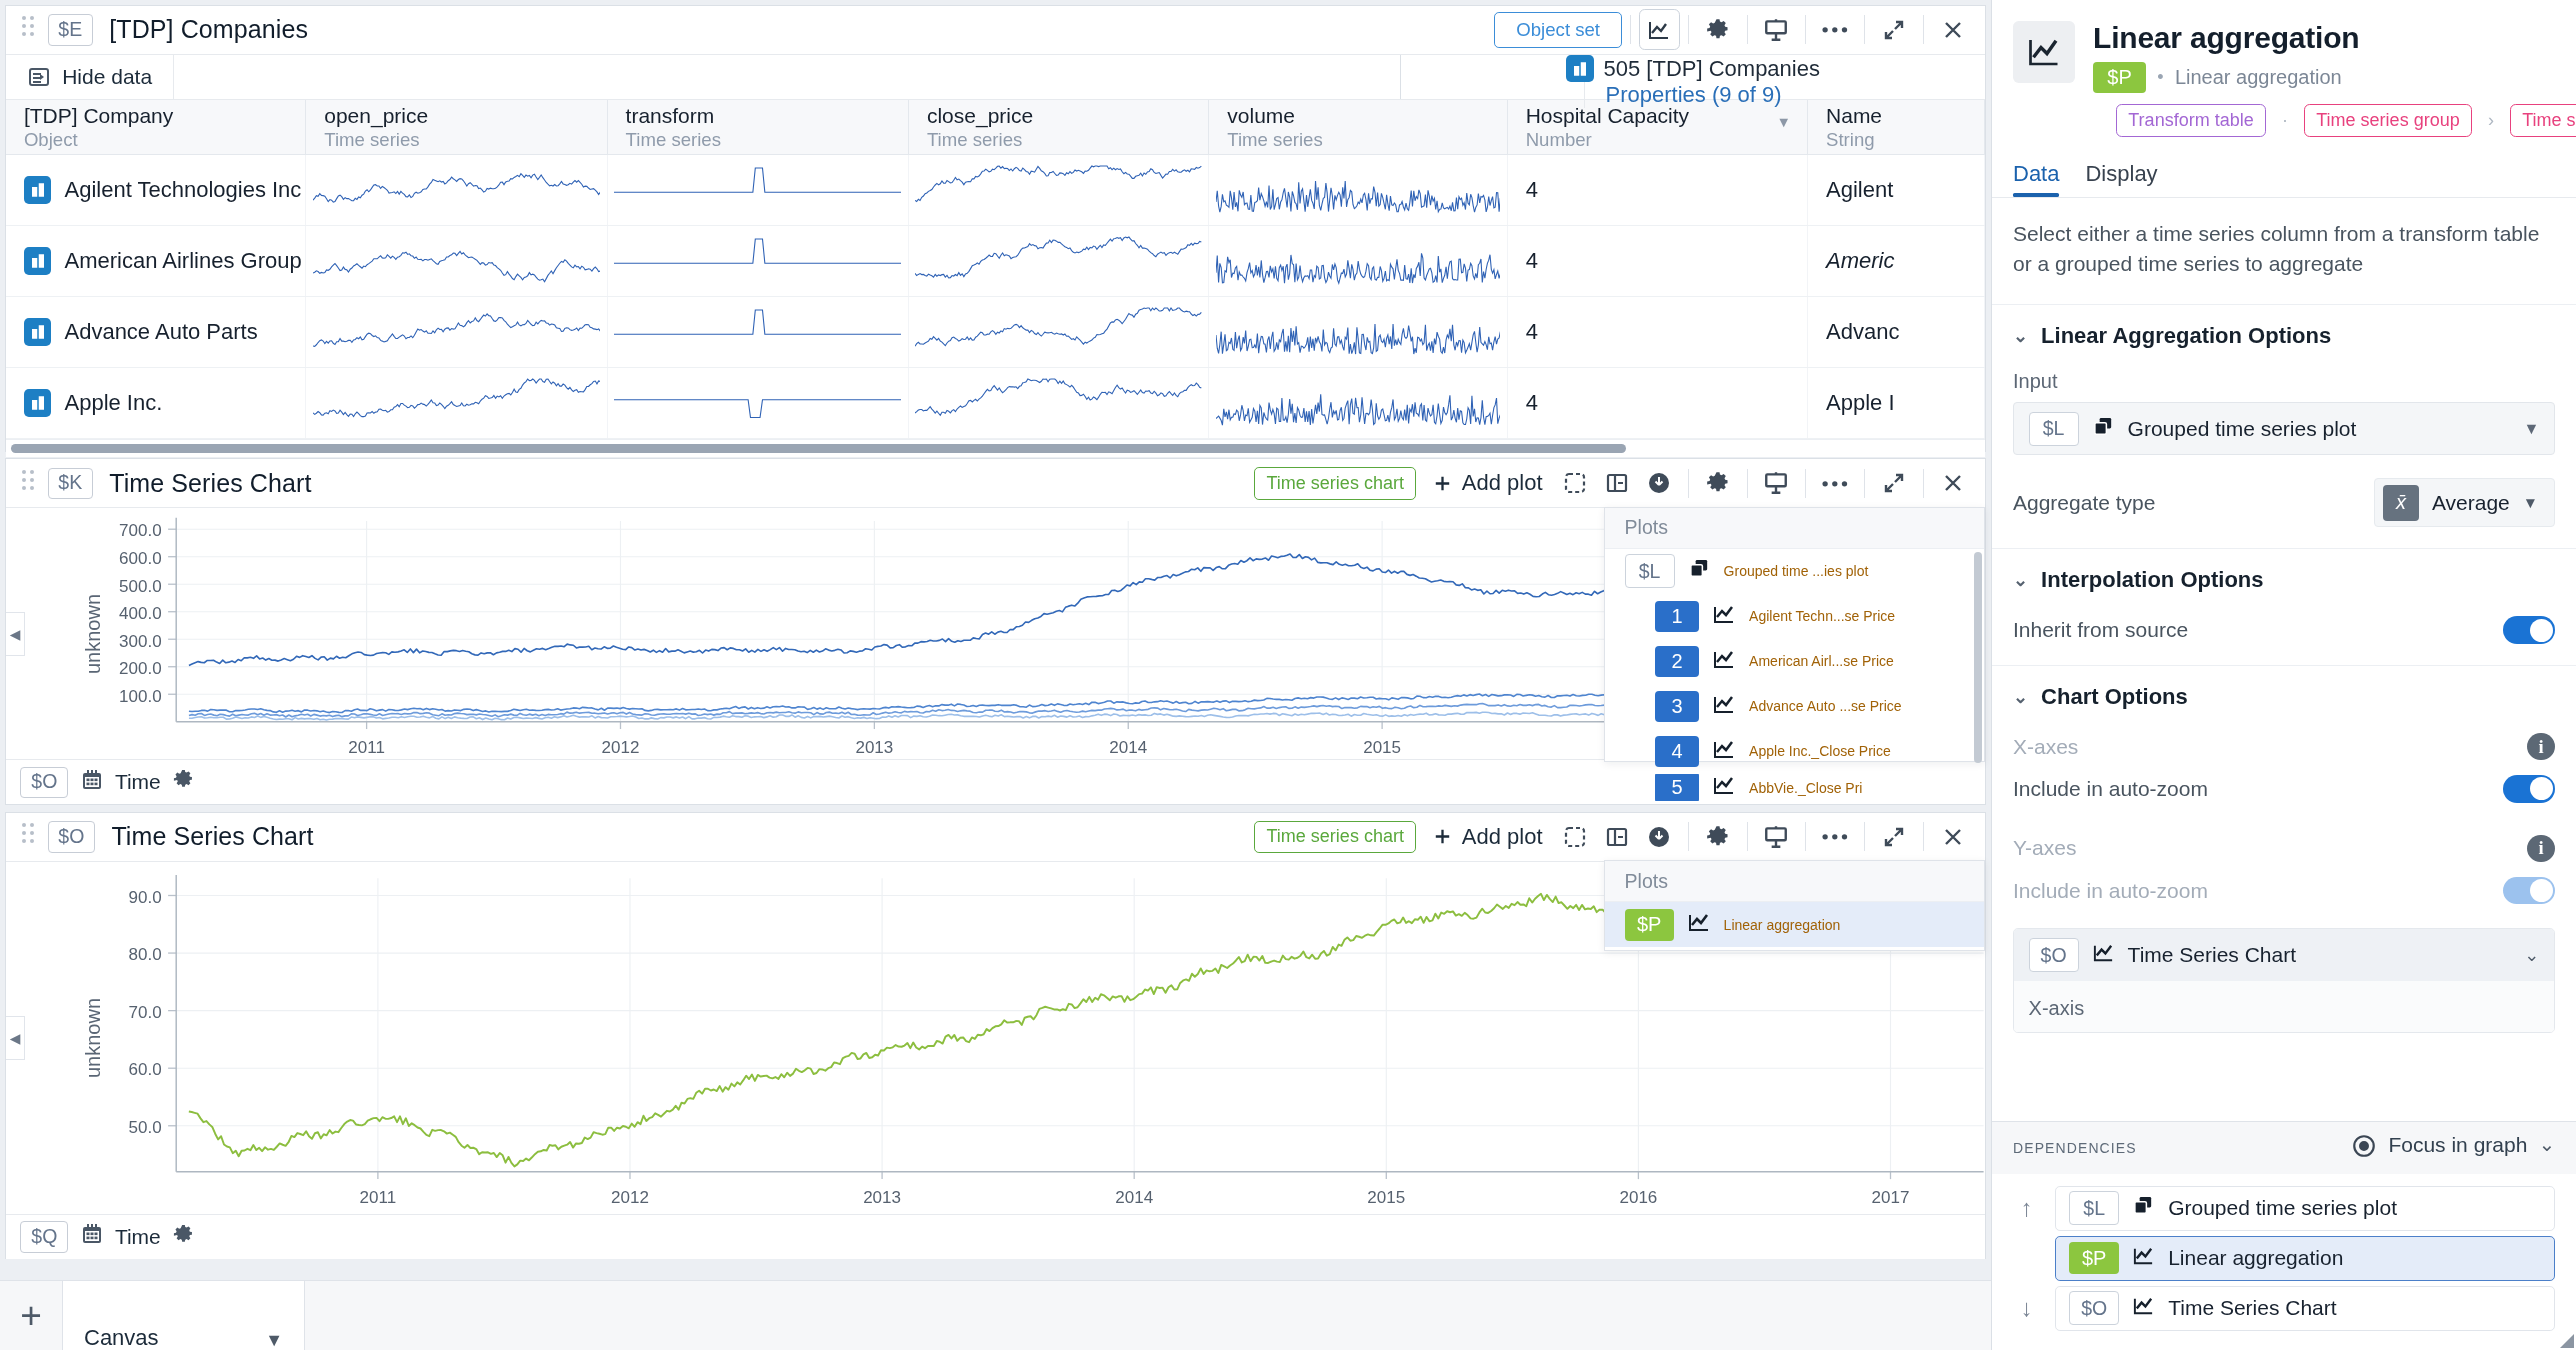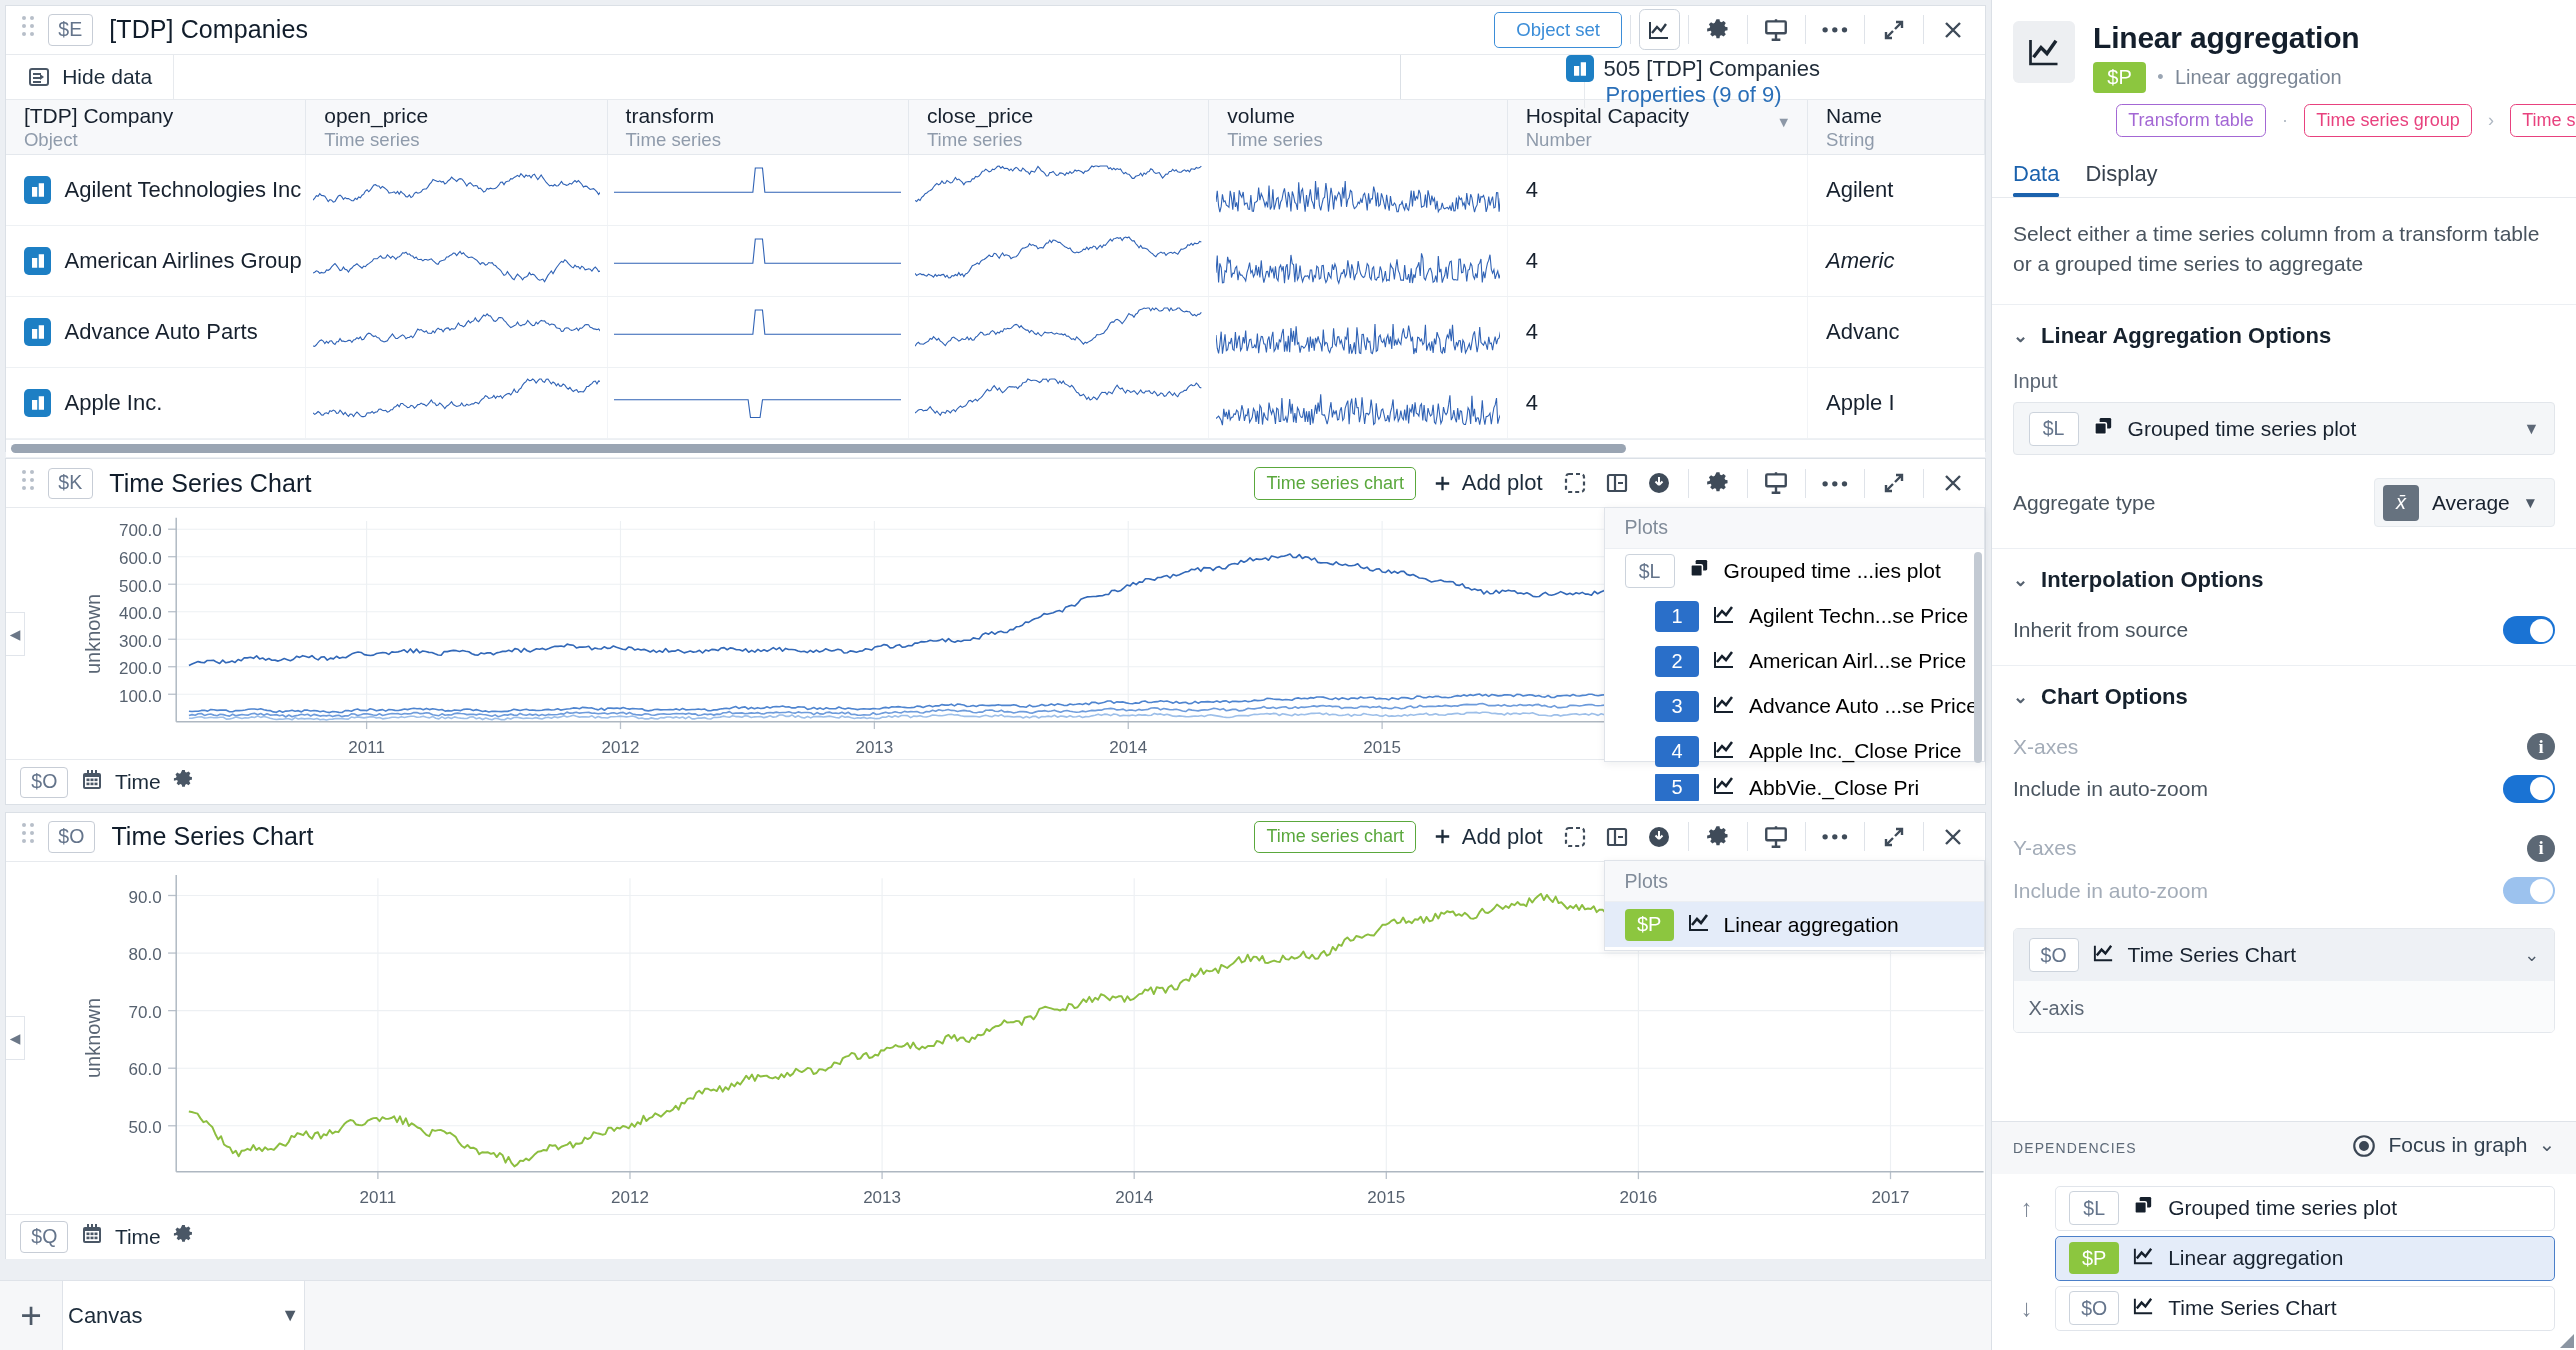--- a/index.html
+++ b/index.html
@@ -78,27 +78,27 @@
     position:absolute; background:#fff; border:0.8px solid #dfe3e9; border-left:0.8px solid #dfe3e9;
     box-shadow:0 1.6px 8px rgba(20,30,45,.07);
   }
   .plots-hd { height:41px; display:flex; align-items:center; padding:0 19.5px; font-size:19.5px; color:#808b99; background:#f7f8fa; border-bottom:0.8px solid #eceff3; }
   .plots-row { height:45px; display:flex; align-items:center; padding:0 19.5px; gap:13px; }
   .plots-row.sel { background:#e4ecf9; }
   .plots-row.indent { padding-left:50px; }
   .badge-num { min-width:44px; height:31px; border-radius:4px; background:#2a6fc9; color:#fff; font-size:20px; display:flex; align-items:center; justify-content:center; flex:none; }
   .badge-green { min-width:49px; height:32px; border-radius:4px; background:#8cc63f; color:#fff; font-size:20px; display:flex; align-items:center; justify-content:center; flex:none; }
   .badge-chip { min-width:50px; height:34px; border:0.8px solid #ccd3dc; border-radius:4px; color:#64748b; background:#fff; font-size:19.5px; display:flex; align-items:center; justify-content:center; flex:none; }
-  .plots-label { font-size:21px; color:#000000; white-space:nowrap; }
+  .plots-label { font-size:14px; color:#a16207; white-space:nowrap; }
   .plots-scroll { position:absolute; right:2.4px; top:44px; width:7.3px; height:211px; border-radius:4px; background:#c3cad3; }
 
   
   .canvasbar { position:absolute; left:0; right:0; bottom:0; height:70px; background:#f6f7f9; border-top:0.8px solid #dfe3e9; display:flex; align-items:center; }
   .canvasbar .plus { width:62px; height:70px; display:flex; align-items:center; justify-content:center; color:#4e5a68; font-size:37px; font-weight:300; }
-  .canvas-tab { height:70px; min-width:243px; background:#fff; border-left:0.8px solid #dfe3e9; border-right:0.8px solid #dfe3e9; display:flex; align-items:center; justify-content:space-between; padding:0 5px; font-size:22px; }
+  .canvas-tab { height:70px; min-width:243px; background:#fff; border-left:0.8px solid #dfe3e9; border-right:0.8px solid #dfe3e9; display:flex; align-items:flex-end; justify-content:space-between; padding:0 21px; font-size:22px; }
 
   
   .right { width:585px; height:1350px; background:#fff; border-left:0.8px solid #dbe0e6; position:relative; display:flex; flex-direction:column; }
   .r-hd { display:flex; padding:21px 21px 6.5px 21px; gap:18px; }
   .r-hd-icon { width:62px; height:62px; background:#edeff2; border-radius:5.7px; display:flex; align-items:center; justify-content:center; flex:none; }
   .r-title { font-size:30px; font-weight:700; color:#141f2c; letter-spacing:-0.2px; }
   .r-sub { display:flex; align-items:center; gap:11.3px; margin-top:6.5px; }
   .r-sub .dot { color:#9aa5b3; font-size:18px; }
   .r-sub .txt { color:#7c8796; font-size:20px; }
   .r-tags { display:flex; align-items:center; gap:16px; margin-top:11.3px;margin-left:23px; }

